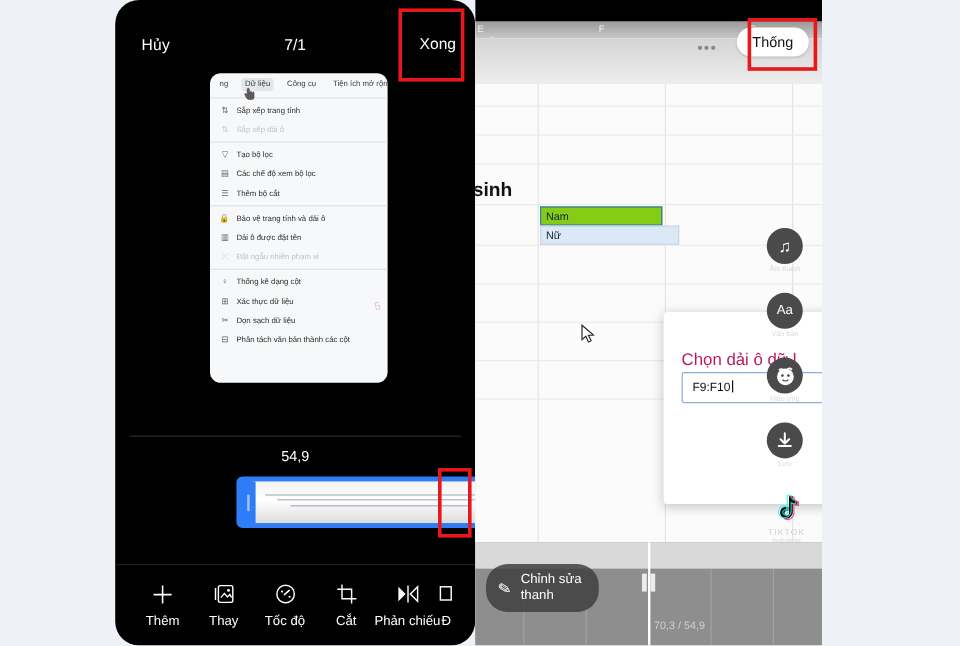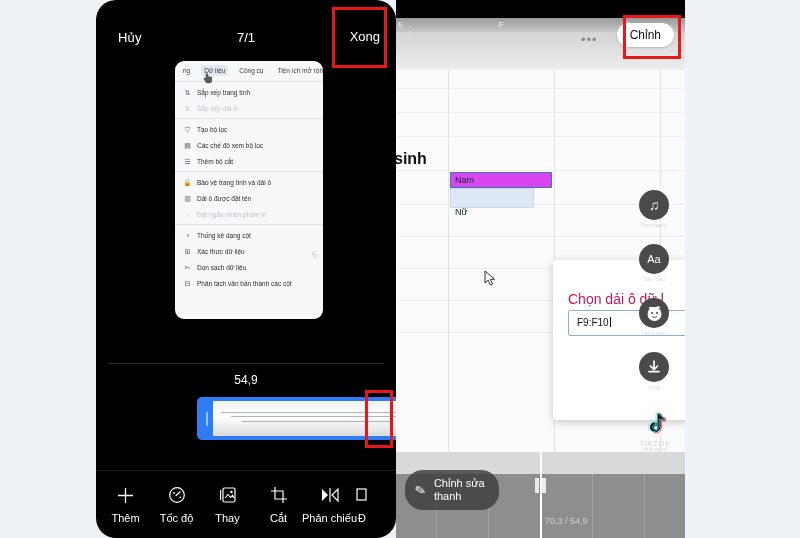--- a/index.html
+++ b/index.html
@@ -117,21 +117,21 @@
   }
   .trim-hl-box {
     position: absolute; left: 269px; top: 390px; width: 28px; height: 58px;
     border: 3px solid #e8171b;
   }
 
   
   .lp-toolbar {
     position: absolute; left: 0; bottom: 0; width: 100%; height: 68px;
     border-top: 1px solid #1c1c1c;
-    display: flex; align-items: center; padding-left: 4px;
+    display: flex; align-items: center; padding-left: 14px;
   }
   .tool {
     width: 51px; flex: 0 0 51px;
     display: flex; flex-direction: column; align-items: center; gap: 7px;
     color: #fff;
   }
   .tool .t-icon { height: 19px; display:flex; align-items:center; justify-content:center; }
   .tool .t-label { font-size: 11px; color: #fff; white-space: nowrap; }
   .tool.clipped { overflow: hidden; width: 14px; flex: 0 0 14px; }
 
@@ -170,27 +170,27 @@
 
   
   .grid { position: absolute; left: 0; top: 70px; right: 0; bottom: 86px; background: #fbfbfb; }
   .grid .vline { position: absolute; top: 0; bottom: 0; width: 1px; background: #e3e3e3; }
   .grid .hline { position: absolute; left: 0; right: 0; height: 1px; background: #ececec; }
   .cell-sinh {
     position: absolute; left: -2px; top: 80px; font-size: 16px; font-weight: 700; color: #111; text-align: right;
   }
   .sel-cell {
     position: absolute; left: 54px; top: 102px; width: 102px; height: 16px;
-    background: #d946ef; border: 1.5px solid #3a76b8; color: #12233a;
+    background: #84cc16; border: 1.5px solid #3a76b8; color: #12233a;
     font-size: 9px; padding: 2px 0 0 4px;
   }
   .sel-cell2 {
-    position: absolute; left: 54px; top: 118px; width: 84px; height: 16px;
+    position: absolute; left: 54px; top: 118px; width: 116px; height: 16px;
     background: #dce8f5; border: 1px solid #c8d6e4; color: #12233a;
-    font-size: 9px; padding: 18px 0 0 4px;
+    font-size: 9px; padding: 2px 0 0 4px;
   }
   .sheet-cursor { position: absolute; left: 88px; top: 200px; color: #333; font-size: 14px; }
 
   
   .range-dialog {
     position: absolute; left: 157px; top: 260px; width: 160px; height: 160px;
     background: #fff; border-radius: 3px;
     box-shadow: 0 2px 10px rgba(0,0,0,.22);
   }
   .rd-title { position: absolute; left: 15px; top: 31px; font-size: 14px; color:#be185d; white-space: nowrap; }
@@ -351,38 +351,38 @@
         <span class="t-icon">
           <svg width="17" height="17" viewBox="0 0 17 17">
               <path d="M8.5 1v15M1 8.5h15" stroke="#fff" stroke-width="1.3"></path>
             </svg>
         </span>
         <span class="t-label">Thêm</span>
       </div>
       <div class="tool">
         <span class="t-icon">
           <svg width="18" height="18" viewBox="0 0 18 18">
+              <rect x="4" y="2" width="12" height="14" rx="1.5" fill="none" stroke="#fff" stroke-width="1.2"></rect>
+              <path d="M6 12l3-3.5 2.5 3 2-2.2L15 12" fill="none" stroke="#fff" stroke-width="1.1"></path>
+              <circle cx="12.4" cy="6" r="1.2" fill="#fff"></circle>
+              <path d="M1.6 4v10" stroke="#fff" stroke-width="1.2"></path>
+            </svg>
+        </span>
+        <span class="t-label">Thay</span>
+      </div>
+      <div class="tool">
+        <span class="t-icon">
+          <svg width="18" height="18" viewBox="0 0 18 18">
               <circle cx="9" cy="9" r="7.3" fill="none" stroke="#fff" stroke-width="1.2"></circle>
               <path d="M12 6L8 9.5" stroke="#fff" stroke-width="1.3" stroke-linecap="round"></path>
               <circle cx="6" cy="7" r=".9" fill="#fff"></circle>
               <circle cx="12.3" cy="11.3" r=".9" fill="#fff"></circle>
             </svg>
         </span>
         <span class="t-label">Tốc độ</span>
-      </div>
-      <div class="tool">
-        <span class="t-icon">
-          <svg width="18" height="18" viewBox="0 0 18 18">
-              <rect x="4" y="2" width="12" height="14" rx="1.5" fill="none" stroke="#fff" stroke-width="1.2"></rect>
-              <path d="M6 12l3-3.5 2.5 3 2-2.2L15 12" fill="none" stroke="#fff" stroke-width="1.1"></path>
-              <circle cx="12.4" cy="6" r="1.2" fill="#fff"></circle>
-              <path d="M1.6 4v10" stroke="#fff" stroke-width="1.2"></path>
-            </svg>
-        </span>
-        <span class="t-label">Thay</span>
       </div>
       <div class="tool">
         <span class="t-icon">
           <svg width="18" height="18" viewBox="0 0 18 18">
               <path d="M5 1v12h12" fill="none" stroke="#fff" stroke-width="1.2"></path>
               <path d="M1 5h12v12" fill="none" stroke="#fff" stroke-width="1.2"></path>
             </svg>
         </span>
         <span class="t-label">Cắt</span>
       </div>
@@ -412,21 +412,21 @@
 
     <div class="rp-colheader">
       <span style="left:2px">E</span>
       <span style="left:103px">F</span>
       <span style="left:228px">G</span>
     </div>
 
     <div class="rp-sheetbar"></div>
     <div class="rp-back">‹</div>
     <div class="rp-dots">•••</div>
-    <div class="rp-next">Chỉnh</div>
+    <div class="rp-next">Thống</div>
     <div class="rp-next-box"></div>
 
     <div class="grid">
       <div class="vline" style="left:52px"></div>
       <div class="vline" style="left:158px"></div>
       <div class="vline" style="left:264px"></div>
       <div class="hline" style="top:18px"></div>
       <div class="hline" style="top:42px"></div>
       <div class="hline" style="top:66px"></div>
       <div class="hline" style="top:100px"></div>

